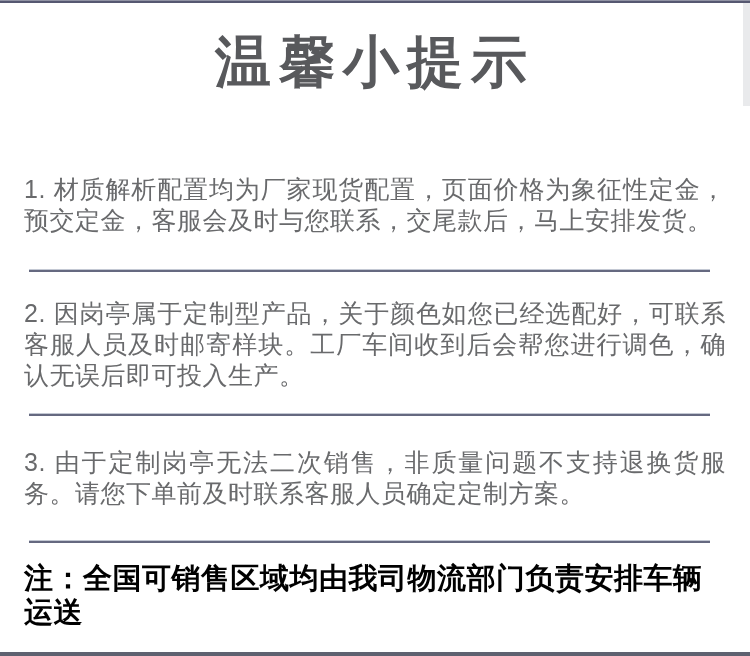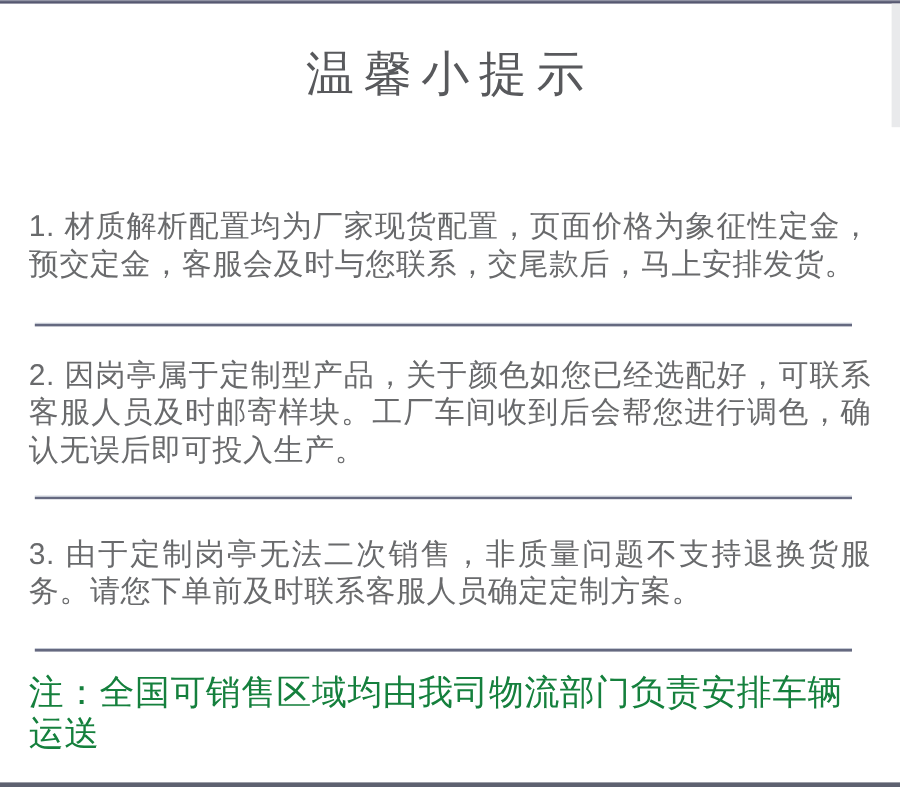--- a/index.html
+++ b/index.html
@@ -21,23 +21,23 @@
   }
   .scrollbar-thumb {
     position: absolute;
     top: 3px; right: 0;
     width: 7px; height: 103px;
     background: #e9eaec;
   }
   .title {
     margin: 33px 0 0 0;
     text-align: center;
-    font-size: 40px;
+    font-size: 56px;
     line-height: 58px;
-    font-weight: 400;
+    font-weight: 700;
     letter-spacing: 8px;
     color: #58595c;
   }
   .tip {
     margin: 0 24px;
     font-size: 25px;
     line-height: 31px;
     color: #696a6c;
     text-align: justify;
     letter-spacing: 0.5px;
@@ -50,22 +50,22 @@
     background: linear-gradient(to bottom, #c3c8d3 33%, #656980 33%);
     margin: 0 40px 0 29px;
   }
   .divider-1 { margin-top: 33px; }
   .divider-2 { margin-top: 22px; }
   .divider-3 { margin-top: 31px; }
   .note {
     margin: 18px 24px 0 24px;
     font-size: 29px;
     line-height: 34px;
-    font-weight: 400;
-    color: #15803d;
+    font-weight: 700;
+    color: #000000;
     letter-spacing: 0.5px;
   }
   .bottom-bar {
     position: absolute;
     bottom: 0; left: 0;
     width: 750px; height: 4px;
     background: #5e6170;
   }
 </style>
 </head>

